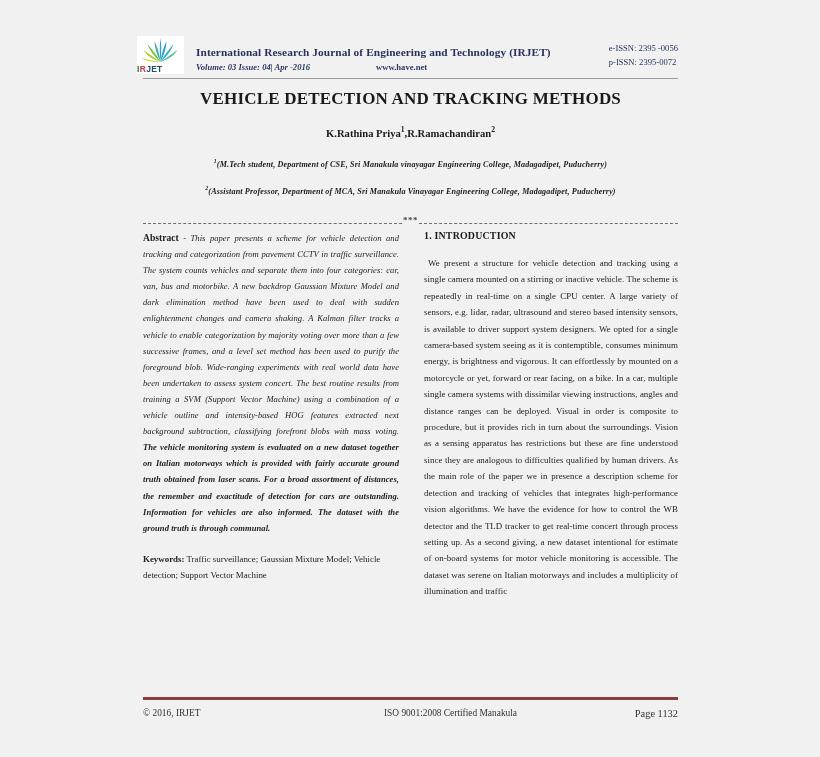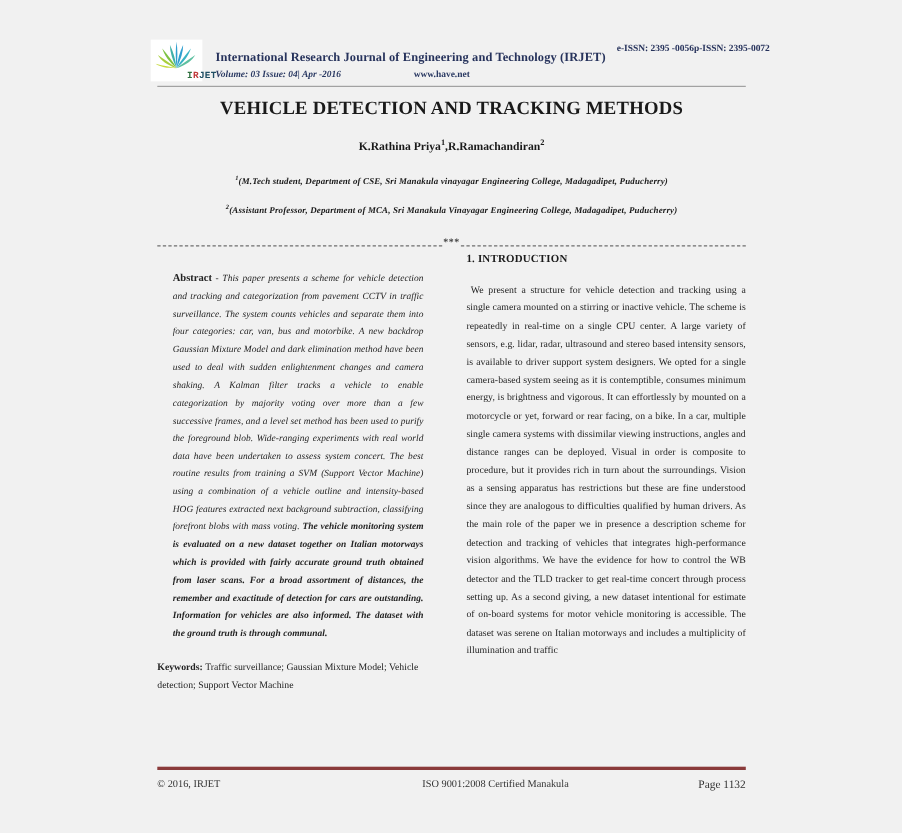--- a/index.html
+++ b/index.html
@@ -45,22 +45,22 @@
     left: 3px;
     top: 1px;
     width: 41px;
     height: 27px;
   }
   .logo-word {
     position: absolute;
     left: 0;
     bottom: 0px;
     width: 60px;
-    text-align: right;
-    font-family: Liberation Mono, monospace;
+    text-align: left;
+    font-family: Liberation Sans, sans-serif;
     font-size: 8.5px;
     font-weight: bold;
     letter-spacing: 0.3px;
     line-height: 9px;
   }
   .logo-word .l-i { color: #2f6f3e; }
   .logo-word .l-r { color: #c03a3a; }
   .logo-word .l-jet { color: #1f4e63; }
 
   .mast-text {
@@ -90,25 +90,25 @@
   .mast-journal { white-space: nowrap; }
   .mast-volume { white-space: nowrap; font-style: italic; }
   .mast-site {
     margin-left: 66px;
     white-space: nowrap;
   }
   .mast-issn {
     flex: 0 0 auto;
     padding-left: 10px;
     display: flex;
-    flex-direction: row;
+    flex-direction: column;
     justify-content: center;
     color: #27335c;
     font-size: 8.6px;
-    font-weight: bold;
+    font-weight: normal;
   }
   .mast-issn div { line-height: 14px; white-space: nowrap; }
 
   .mast-rule {
     position: absolute;
     left: 143px;
     top: 78px;
     width: 535px;
     height: 1px;
     background: #9a9a9a;
@@ -187,21 +187,21 @@
   }
   .col-left  { left: 143px; }
   .col-right { left: 424px; width: 254px; }
 
   .abstract-p {
     font-size: 8.55px;
     line-height: 16.1px;
     text-align: justify;
     font-style: italic;
     color: #222;
-    margin: 14px;
+    margin: 0;
     letter-spacing: 0.05px;
   }
   .abstract-p .lead {
     font-style: normal;
     font-weight: bold;
     font-size: 9.6px;
     letter-spacing: 0;
   }
   .abstract-p .bold-part { font-weight: bold; }
 

